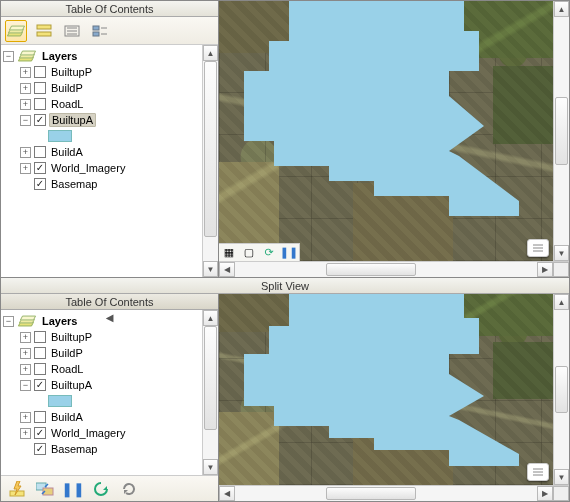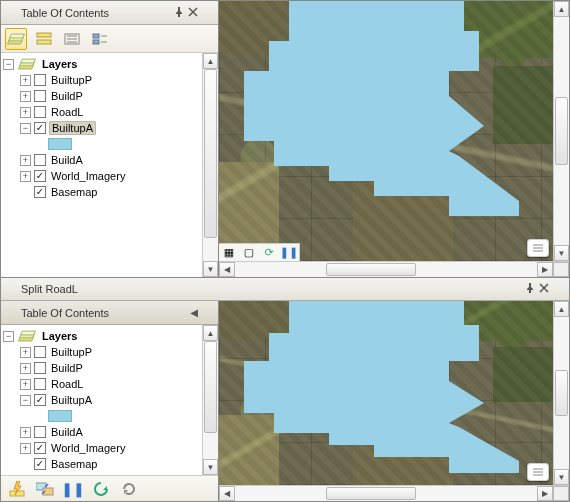--- a/index.html
+++ b/index.html
@@ -1,18 +1,18 @@
 <!DOCTYPE html>
 <html><head>
 <meta charset="utf-8">
 <style>
 * { box-sizing: border-box; margin: 0; padding: 0; font-family: Tahoma, sans-serif; font-size: 11px; }
 body { width: 570px; height: 502px; background: #fff; overflow: hidden; }
 .pane { display: flex; border: 1px solid #888; }
-.titlebar { display: flex; align-items: center; background: linear-gradient(#f4f4f0,#e4e2d8); border-bottom: 1px solid #aaa; padding: 2px 20px; gap: 4px; height: 24px; }
+.titlebar { display: flex; align-items: center; background: linear-gradient(#f4f4f0,#e4e2d8); border-bottom: 1px solid #aaa; padding: 2px 4px; gap: 4px; height: 16px; flex-direction: column; }
 .titlebar .title { flex: 1; color: #333; }
 .toolbar { display: flex; align-items: center; gap: 6px; padding: 2px 4px; border-bottom: 1px solid #ccc; background: linear-gradient(#faf8f3,#efece3); height: 28px; }
 .tool-btn { width: 22px; height: 22px; border: 1px solid transparent; border-radius: 2px; display: flex; align-items: center; justify-content: center; }
 .tool-btn.active { border-color: #e0a800; background: linear-gradient(#fff3d6,#fde6a8); }
 .tree { flex: 1; overflow: auto; padding: 3px 2px; }
 .tree-row { display: flex; align-items: center; gap: 3px; height: 16px; white-space: nowrap; }
 .exp { width: 11px; height: 11px; border: 1px solid #999; background: #fff; display: flex; align-items: center; justify-content: center; font-size: 9px; line-height: 1; color: #555; cursor: pointer; }
 .exp.blank { border: none; background: none; }
 .chk { width: 12px; height: 12px; border: 1px solid #7a7a7a; background: #fff; display: flex; align-items: center; justify-content: center; }
 .chk.checked::after { content: "✓"; font-size: 10px; color: #222; line-height: 1; }
@@ -222,21 +222,21 @@
           <div class="sb-thumb-h"></div>
         </div>
       <div class="sb-btn-h">▶</div>
       <div style="width:16px;border:1px solid #b8b8b8;background:#efefef;"></div>
     </div>
   </div>
 </div>
 
 <div class="pane" style="height:224px; flex-direction:column; border-top:none;">
   <div class="titlebar">
-    <span class="title">Split RoadL</span>
+    <span class="title">Split View</span>
     <span class="pin-icon"><svg viewBox="0 0 10 10">
           <path d="M4 0h2v4l2 2v1H6v3H4V7H2V6l2-2z" fill="#555"></path>
         </svg></span>
     <span class="close-icon"><svg viewBox="0 0 10 10">
           <path d="M1 1l8 8M9 1l-8 8" stroke="#555" stroke-width="1.5"></path>
         </svg></span>
   </div>
   <div style="flex:1; display:flex;">
     <div style="width:218px; display:flex; flex-direction:column; border-right:1px solid #888;">
       <div class="titlebar" style="background:linear-gradient(#eceae2,#d9d6c9);">

